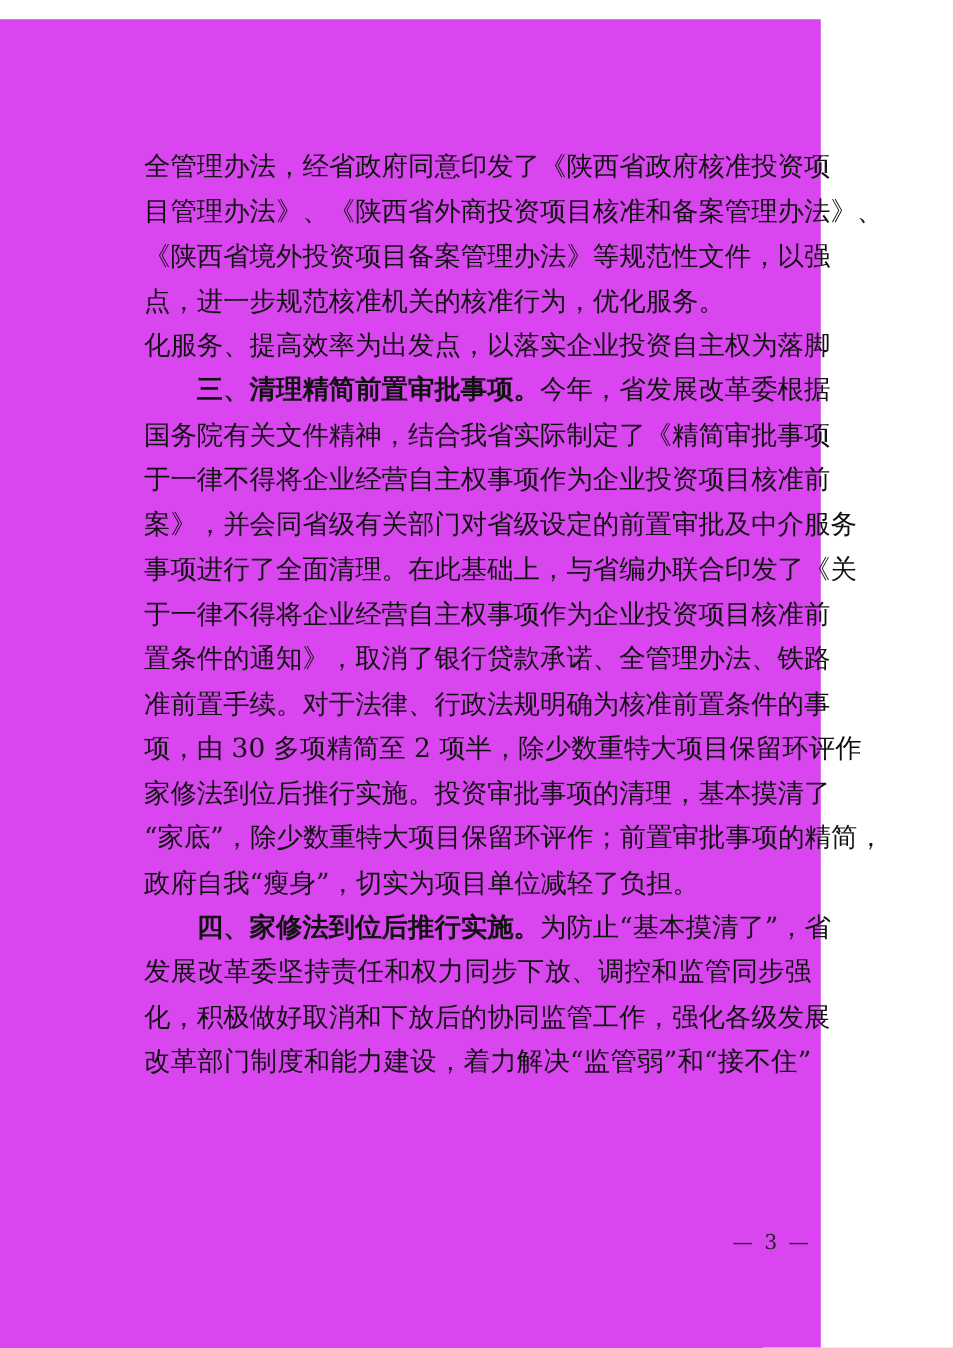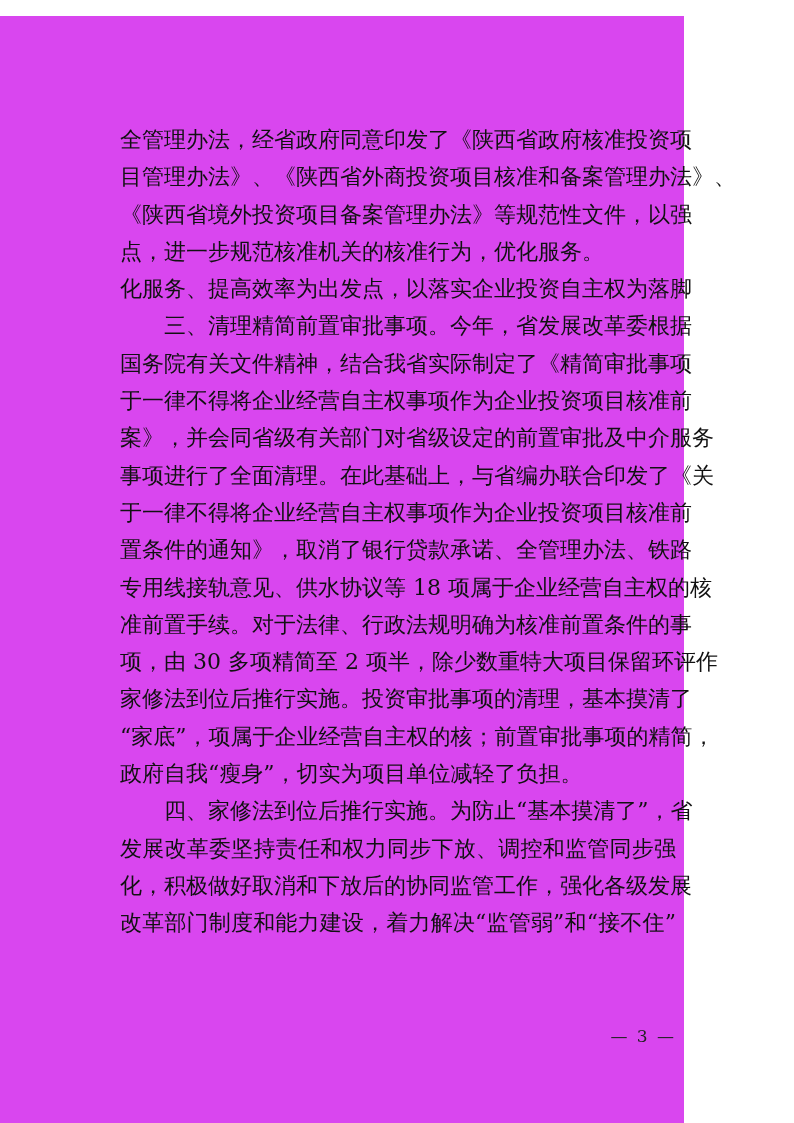--- a/index.html
+++ b/index.html
@@ -38,21 +38,21 @@
     white-space: nowrap;
     overflow: visible;
   }
   .line.parend {
     text-align-last: left;
   }
   .line.indent {
     text-indent: 44px;
   }
   .head {
-    font-weight: 400;
+    font-weight: 700;
     font-family: "DejaVu Sans", sans-serif;
   }
   .footer {
     position: absolute;
     left: 120px;
     top: 1008px;
     width: 556px;
     text-align: right;
     font-size: 17px;
     line-height: 24px;
@@ -74,25 +74,24 @@
     <div class="line parend"><span>点，进一步规范核准机关的核准行为，优化服务。</span></div>
     <div class="line"><span>化服务、提高效率为出发点，以落实企业投资自主权为落脚</span></div>
 
     <div class="line indent"><span class="head">三、清理精简前置审批事项。</span><span>今年，省发展改革委根据</span></div>
     <div class="line"><span>国务院有关文件精神，结合我省实际制定了《精简审批事项</span></div>
     <div class="line"><span>于一律不得将企业经营自主权事项作为企业投资项目核准前</span></div>
     <div class="line"><span>案》，并会同省级有关部门对省级设定的前置审批及中介服务</span></div>
     <div class="line"><span>事项进行了全面清理。在此基础上，与省编办联合印发了《关</span></div>
     <div class="line"><span>于一律不得将企业经营自主权事项作为企业投资项目核准前</span></div>
     <div class="line"><span>置条件的通知》，取消了银行贷款承诺、全管理办法、铁路</span></div>
-    <div class="line"><span>专用线接轨意见、供水协议等 18 项属于企业经营自主权的核</span></div>
     <div class="line"><span>准前置手续。对于法律、行政法规明确为核准前置条件的事</span></div>
     <div class="line"><span>项，由 30 多项精简至 2 项半，除少数重特大项目保留环评作</span></div>
     <div class="line"><span>家修法到位后推行实施。投资审批事项的清理，基本摸清了</span></div>
-    <div class="line"><span>“家底”，项属于企业经营自主权的核；前置审批事项的精简，</span></div>
+    <div class="line"><span>“家底”，除少数重特大项目保留环评作；前置审批事项的精简，</span></div>
     <div class="line parend"><span>政府自我“瘦身”，切实为项目单位减轻了负担。</span></div>
 
     <div class="line indent"><span class="head">四、家修法到位后推行实施。</span><span>为防止“基本摸清了”，省</span></div>
     <div class="line"><span>发展改革委坚持责任和权力同步下放、调控和监管同步强</span></div>
     <div class="line"><span>化，积极做好取消和下放后的协同监管工作，强化各级发展</span></div>
     <div class="line"><span>改革部门制度和能力建设，着力解决“监管弱”和“接不住”</span></div>
 
   </div>
 
   <div class="footer">— 3 —</div>

